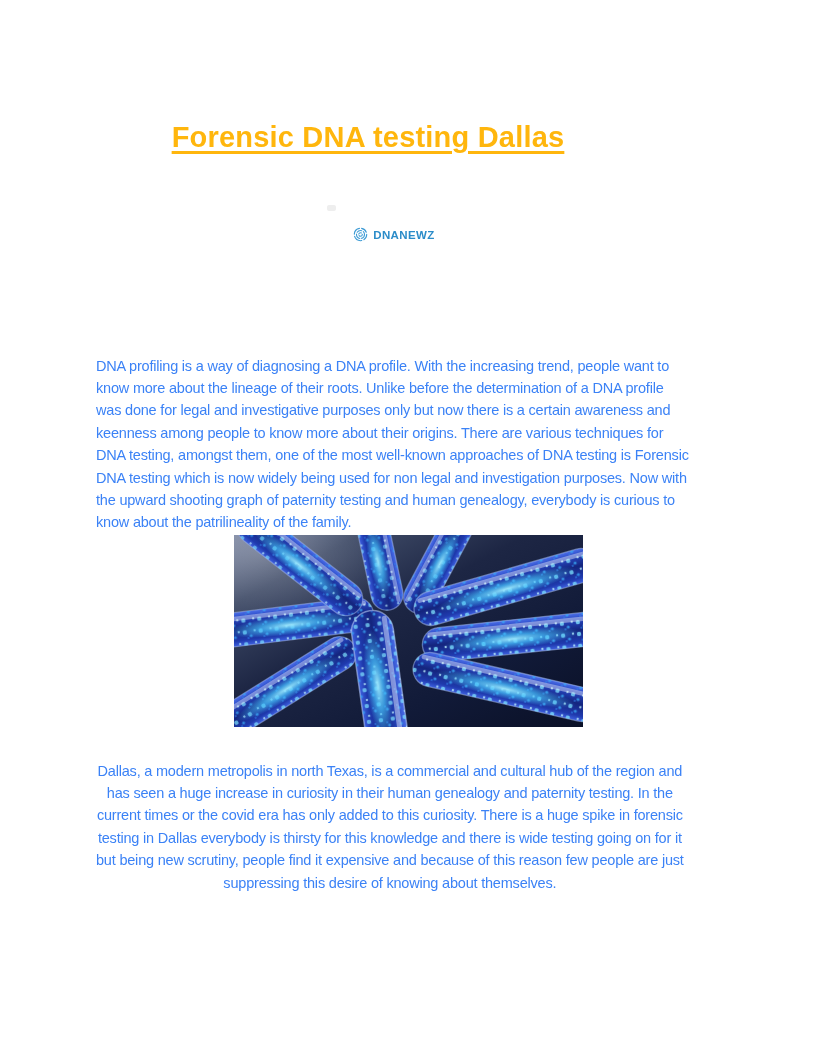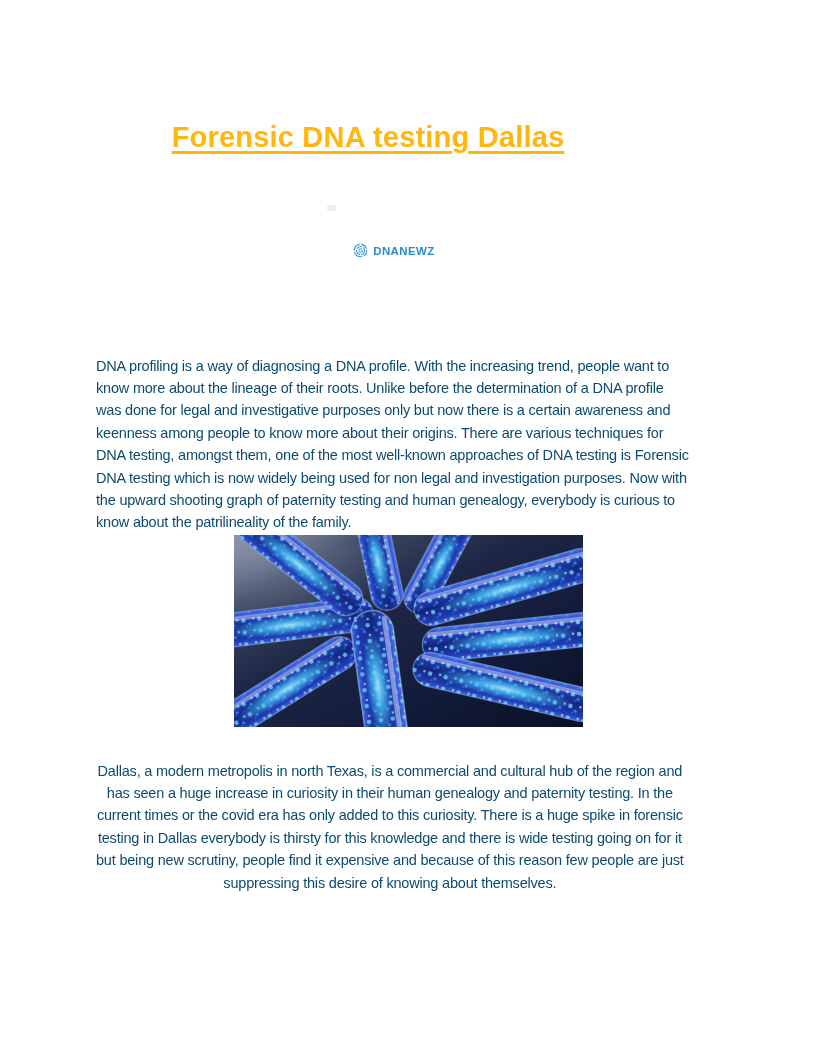--- a/index.html
+++ b/index.html
@@ -27,35 +27,34 @@
     top: 205px; left: 327px;
     width: 9px; height: 6px;
     background: rgba(90,90,90,0.10);
     border-radius: 2px;
   }
   .logo-row {
     position: absolute;
     top: 227px; left: 0; width: 788px;
     display: flex; justify-content: center; align-items: center;
     gap: 5px;
-    margin-top: 16px;
   }
   .logo-text {
     font-size: 11.5px;
     font-weight: bold;
     color: #2B8CC9;
     letter-spacing: 0.4px;
   }
   .body-para {
     position: absolute;
     left: 96px;
     font-size: 14.5px;
     line-height: 22.4px;
     letter-spacing: -0.2px;
-    color: #0c4a6e;
+    color: #3b82f6;
     white-space: pre;
   }
   .para-1 { top: 340px; }
   .para-2 { top: 745px; text-align: center; }
   .figure-wrap {
     position: absolute;
     top: 535px; left: 234px;
     width: 349px; height: 192px;
   }
   .figure-wrap svg { display: block; }

